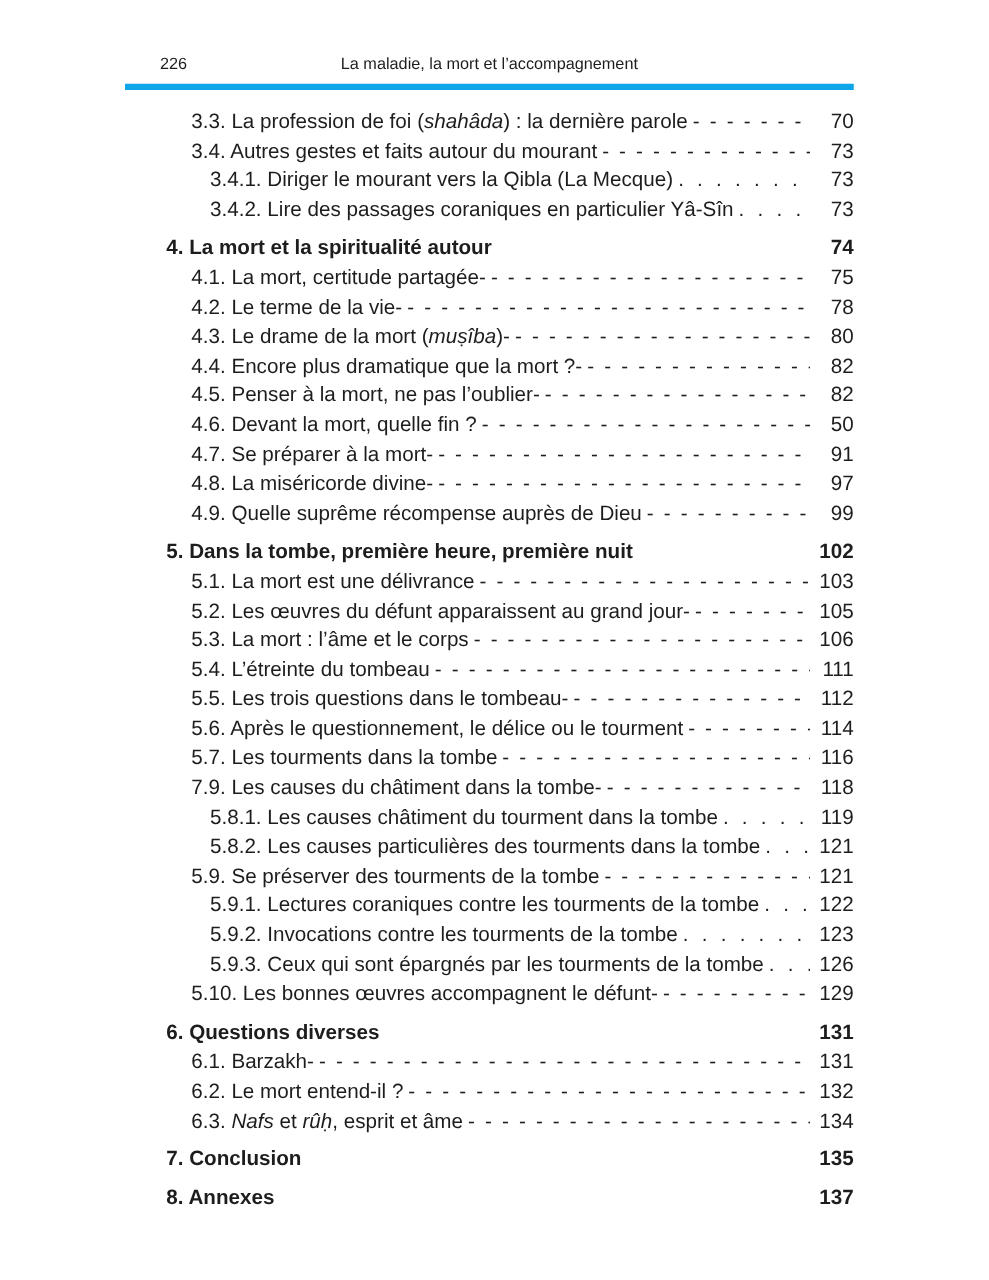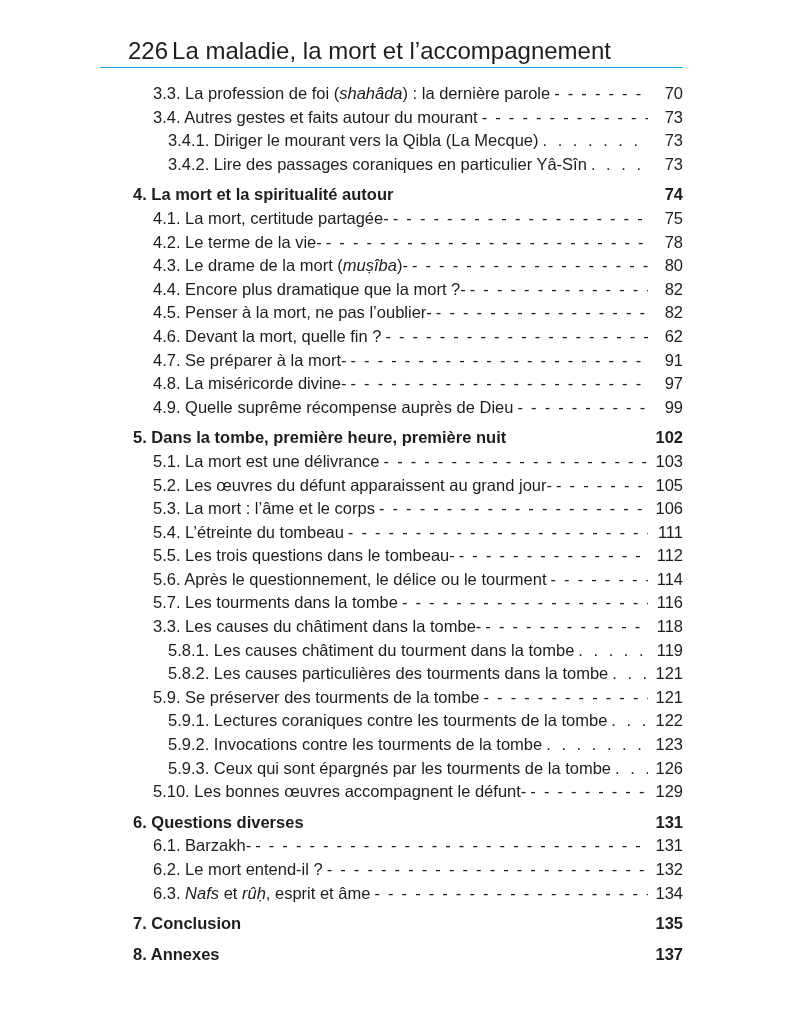--- a/index.html
+++ b/index.html
@@ -6,22 +6,22 @@
   body{
     width:791px;height:1024px;background:#ffffff;
     font-family:"Liberation Sans","DejaVu Sans",sans-serif;
     color:#1d1d1d;overflow:hidden;
   }
   .page{padding:40px 108px 0 100px;}
 
   
   .header{
     position:relative;text-align:center;
-    font-size:24px;line-height:21px;
-    padding-bottom:6px;border-bottom:1px solid #0ea5e9;
+    font-size:13px;line-height:21px;
+    padding-bottom:6px;border-bottom:5px solid #0ea5e9;
   }
   .header .pagenum{position:absolute;left:28px;top:0;font-style:normal;}
   .header .title{}
 
   
   .toc{margin-top:14px;}
   .row{display:flex;align-items:flex-end;line-height:23.6px;font-size:16.5px;}
   .l0{font-weight:700;margin-top:7px;padding-left:33px;}
   .l1{padding-left:53px;}
   .l2{padding-left:68px;}
@@ -106,21 +106,21 @@
 
     <div class="row l1 dash">
       <span class="label">4.5. Penser à la mort, ne pas l’oublier-</span>
       <span class="leader"></span>
       <span class="num">82</span>
     </div>
 
     <div class="row l1 dash">
       <span class="label">4.6. Devant la mort, quelle fin ?</span>
       <span class="leader"></span>
-      <span class="num">62</span>
+      <span class="num">50</span>
     </div>
 
     <div class="row l1 dash">
       <span class="label">4.7. Se préparer à la mort-</span>
       <span class="leader"></span>
       <span class="num">91</span>
     </div>
 
     <div class="row l1 dash">
       <span class="label">4.8. La miséricorde divine-</span>
@@ -176,21 +176,21 @@
       <span class="num">114</span>
     </div>
 
     <div class="row l1 dash">
       <span class="label">5.7. Les tourments dans la tombe</span>
       <span class="leader"></span>
       <span class="num">116</span>
     </div>
 
     <div class="row l1 dash">
-      <span class="label">3.3. Les causes du châtiment dans la tombe-</span>
+      <span class="label">7.9. Les causes du châtiment dans la tombe-</span>
       <span class="leader"></span>
       <span class="num">118</span>
     </div>
 
     <div class="row l2 dot">
       <span class="label">5.8.1. Les causes châtiment du tourment dans la tombe</span>
       <span class="leader"></span>
       <span class="num">119</span>
     </div>
 

